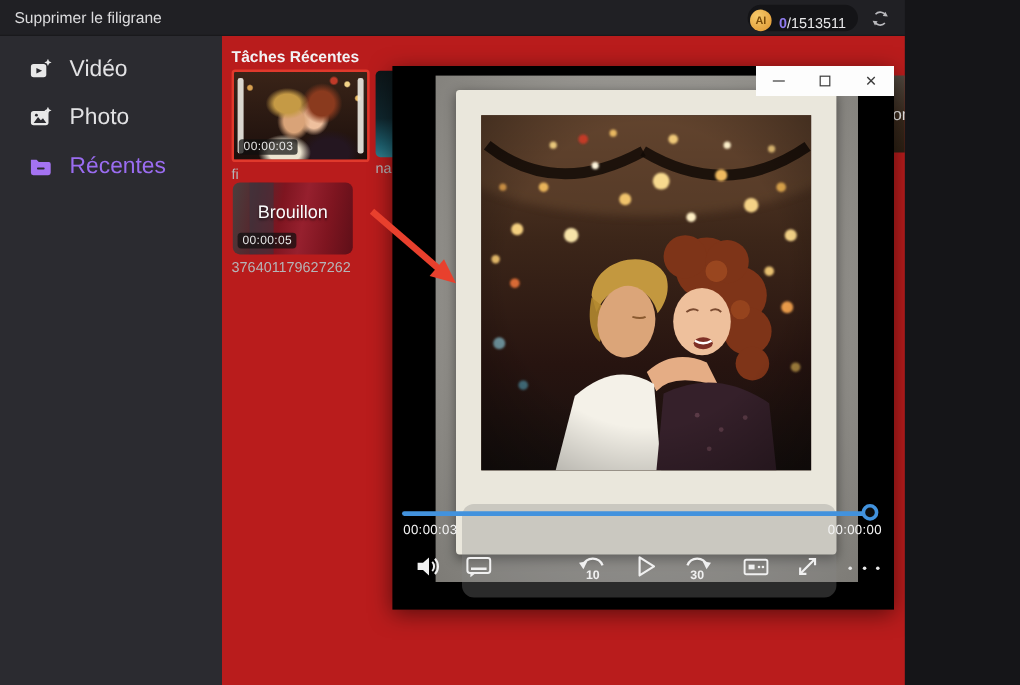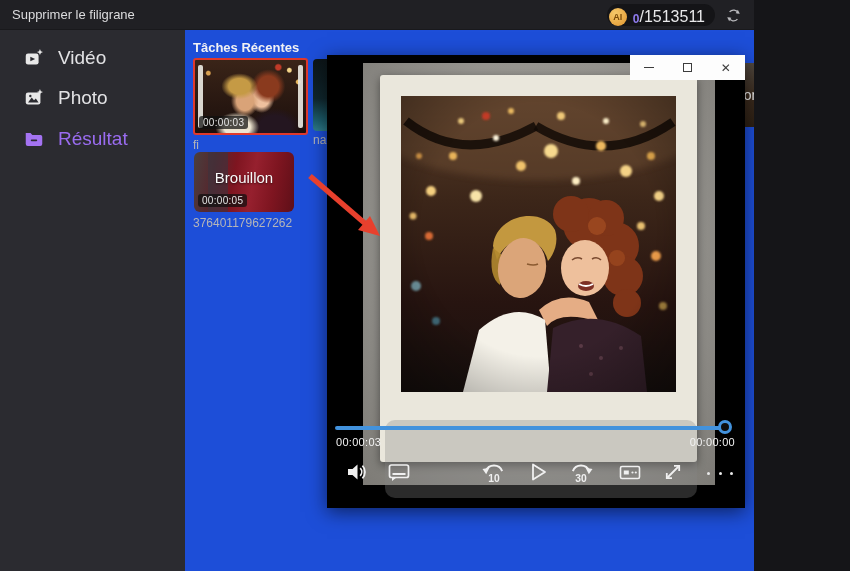--- a/index.html
+++ b/index.html
@@ -10,37 +10,37 @@
   
   .titlebar{position:absolute;left:0;top:0;width:850px;height:30px;background:#202024;
             display:flex;align-items:center;border-bottom:1px solid #19191c;z-index:40;}
   .tb-title{margin-left:12px;font-size:13px;color:#dcdcde;}
   .tb-right{position:absolute;right:0;top:0;height:30px;display:flex;align-items:center;}
   .ai-pill{display:flex;align-items:flex-end;height:22px;background:#141417;border-radius:11px;
            padding:0 10px 0 2px;margin-right:6px;cursor:pointer;}
   .ai-circle{width:18px;height:18px;border-radius:50%;background:radial-gradient(circle at 35% 30%,#f6c96a,#e0952f);
              color:#7a4a08;font-size:9px;font-weight:bold;display:flex;align-items:center;justify-content:center;margin-right:6px;}
   .ai-used{color:#8f7bef;font-size:12px;font-weight:bold;}
-  .ai-total{color:#e8e8ea;font-size:16px;}
+  .ai-total{color:#e8e8ea;font-size:12px;}
   .tb-refresh{width:24px;height:24px;display:flex;align-items:center;justify-content:center;margin-right:6px;cursor:pointer;}
   .tb-divider{width:1px;height:14px;background:#4a4a50;margin:0 4px;}
   .win-btn{width:30px;height:30px;display:flex;align-items:center;justify-content:center;
            color:#cfcfd2;font-size:13px;cursor:pointer;}
   .max-box{width:10px;height:10px;border:1.5px solid #cfcfd2;border-radius:2px;display:block;}
   .min-glyph{display:block;width:11px;height:2px;background:#cfcfd2;}
 
   
   .sidebar{position:absolute;left:0;top:30px;width:185px;height:541px;background:#2b2b30;z-index:5;}
   .side-item{position:absolute;left:0;width:185px;height:40px;display:flex;align-items:center;cursor:pointer;}
   .side-item .icon{width:24px;height:24px;margin-left:22px;display:flex;align-items:center;justify-content:center;}
   .side-item .lbl{margin-left:12px;font-size:19px;color:#e2e2e4;}
   .side-item.active .lbl{color:#9a6cf0;}
 
   
-  .main{position:absolute;left:185px;top:30px;width:665px;height:541px;background:#1d4ed8;padding-left:16px;}
+  .main{position:absolute;left:185px;top:30px;width:665px;height:541px;background:#b91c1c;padding-left:16px;}
   .section-title{position:absolute;left:8px;top:10px;font-size:13px;font-weight:bold;color:#f2f2f4;}
 
   .chip{position:absolute;left:4px;bottom:4px;background:rgba(15,15,15,.72);color:#e6e6e6;
         font-size:10px;padding:1px 4px;border-radius:3px;letter-spacing:.3px;}
 
   
   .thumb1{position:absolute;left:8px;top:28px;width:115px;height:77px;border:2px solid #e0392c;
           border-radius:3px;overflow:hidden;cursor:pointer;z-index:2;
           background:
             radial-gradient(3px 3px at 85% 14%, #f4d488 60%, transparent 100%),
@@ -158,21 +158,21 @@
       </span>
       <span class="lbl">Photo</span>
     </div>
     <div class="side-item active" style="top:89px;">
       <span class="icon">
         <svg width="22" height="22" viewBox="0 0 24 24">
           <path d="M3 5.5 h5.2 l2 2.2 h9 a1.8 1.8 0 0 1 1.8 1.8 v8 a2.2 2.2 0 0 1 -2.2 2.2 h-13.6 a2.2 2.2 0 0 1 -2.2 -2.2 z" fill="#a473f2"></path>
           <rect x="8.5" y="12.6" width="7" height="1.9" rx="0.9" fill="#2b2b30"></rect>
         </svg>
       </span>
-      <span class="lbl">Résultat</span>
+      <span class="lbl">Récentes</span>
     </div>
   </div>
 
   <div class="main">
     <div class="section-title">Tâches Récentes</div>
 
     <div class="thumb1">
       <span class="film-bar l"></span>
       <span class="film-bar r"></span>
       <span class="chip">00:00:03</span>

